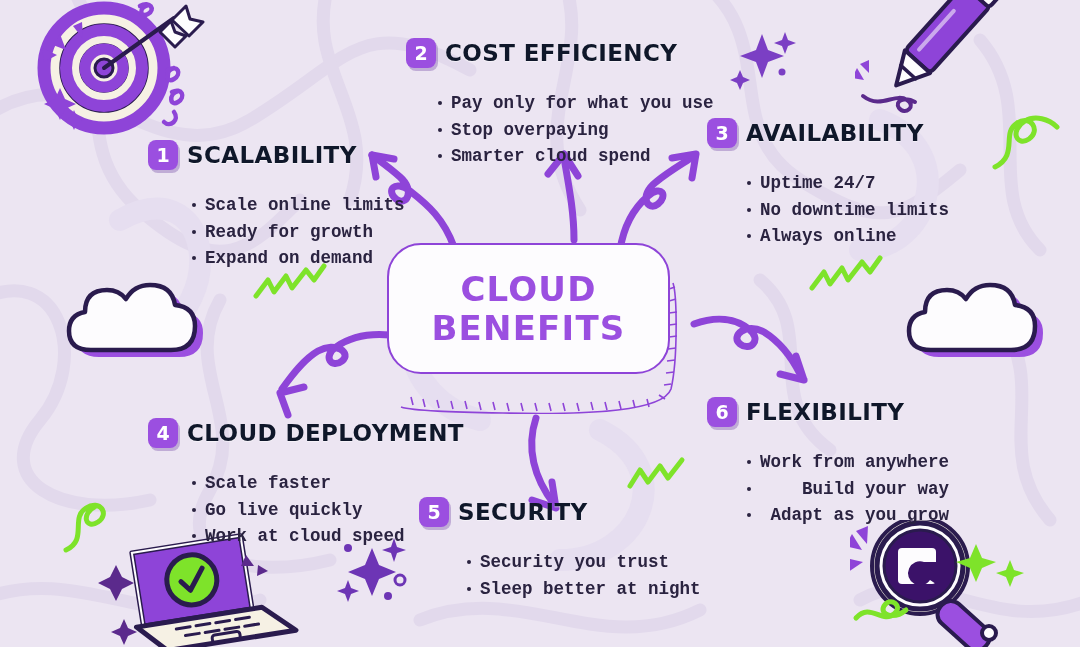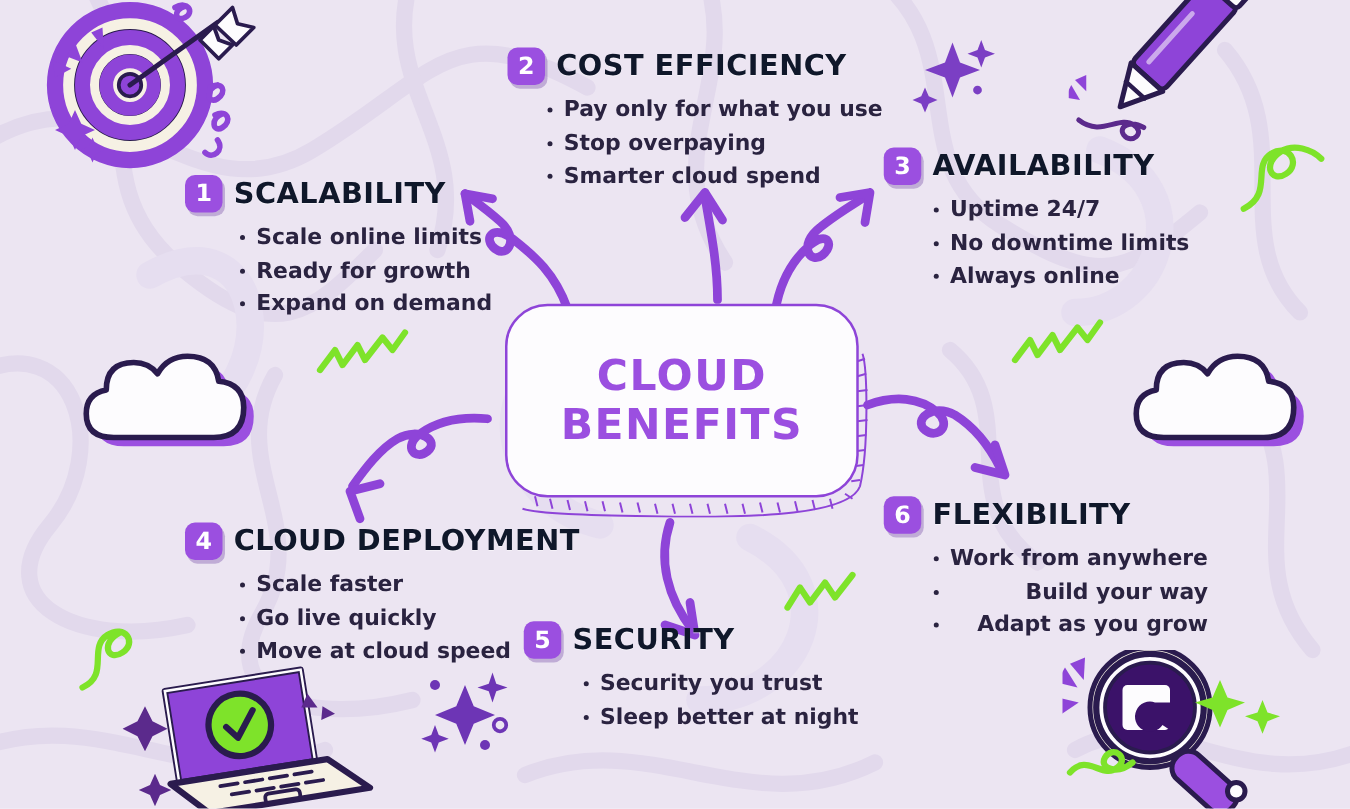--- a/index.html
+++ b/index.html
@@ -31,21 +31,21 @@
     letter-spacing: 0;
   }
   .sec-title {
     color: #0f172a;
     font-size: 23px;
     font-weight: 700;
     letter-spacing: .4px;
     white-space: nowrap;
     text-shadow: 0 1px 0 rgba(255,255,255,.5);
   }
-  .sec-list { list-style: none; margin-top: 7px; }
+  .sec-list { list-style: none; margin-top: 22px; font-family: Liberation Mono, monospace; }
   .sec-list li {
     color: #2a2340;
     font-size: 17.5px;
     font-weight: 600;
     line-height: 1.52;
     white-space: nowrap;
     position: relative;
     padding-left: 15px;
   }
   .sec-list li::before {
@@ -67,22 +67,22 @@
   #sec-4 { left: 148px; top: 418px; }
   #sec-4 .sec-list { padding-left: 42px; }
   #sec-5 { left: 419px; top: 497px; }
   #sec-5 .sec-list { padding-left: 46px; }
   #sec-6 { left: 707px; top: 397px; }
   #sec-6 .sec-list { padding-left: 38px; text-align: right; }
 
   
   #center-card {
     position: absolute;
-    left: 404px; top: 243px;
-    width: 283px; height: 155px;
+    left: 387px; top: 243px;
+    width: 283px; height: 131px;
     z-index: 7;
   }
   .card-face {
     position: absolute; inset: 0;
     background: #fdfcfe;
     border: 2.5px solid #8e44d8;
     border-radius: 34px;
     display: flex; flex-direction: column;
     align-items: center; justify-content: center;
   }
@@ -408,21 +408,21 @@
   </div>
 
   <div class="section" id="sec-4">
     <div class="sec-head">
       <div class="badge">4</div>
       <div class="sec-title">CLOUD DEPLOYMENT</div>
     </div>
     <ul class="sec-list">
       <li>Scale faster</li>
       <li>Go live quickly</li>
-      <li>Move at cloud speed</li>
+      <li>Work at cloud speed</li>
     </ul>
   </div>
 
   <div class="section" id="sec-5">
     <div class="sec-head">
       <div class="badge">5</div>
       <div class="sec-title">SECURITY</div>
     </div>
     <ul class="sec-list">
       <li>Security you trust</li>

